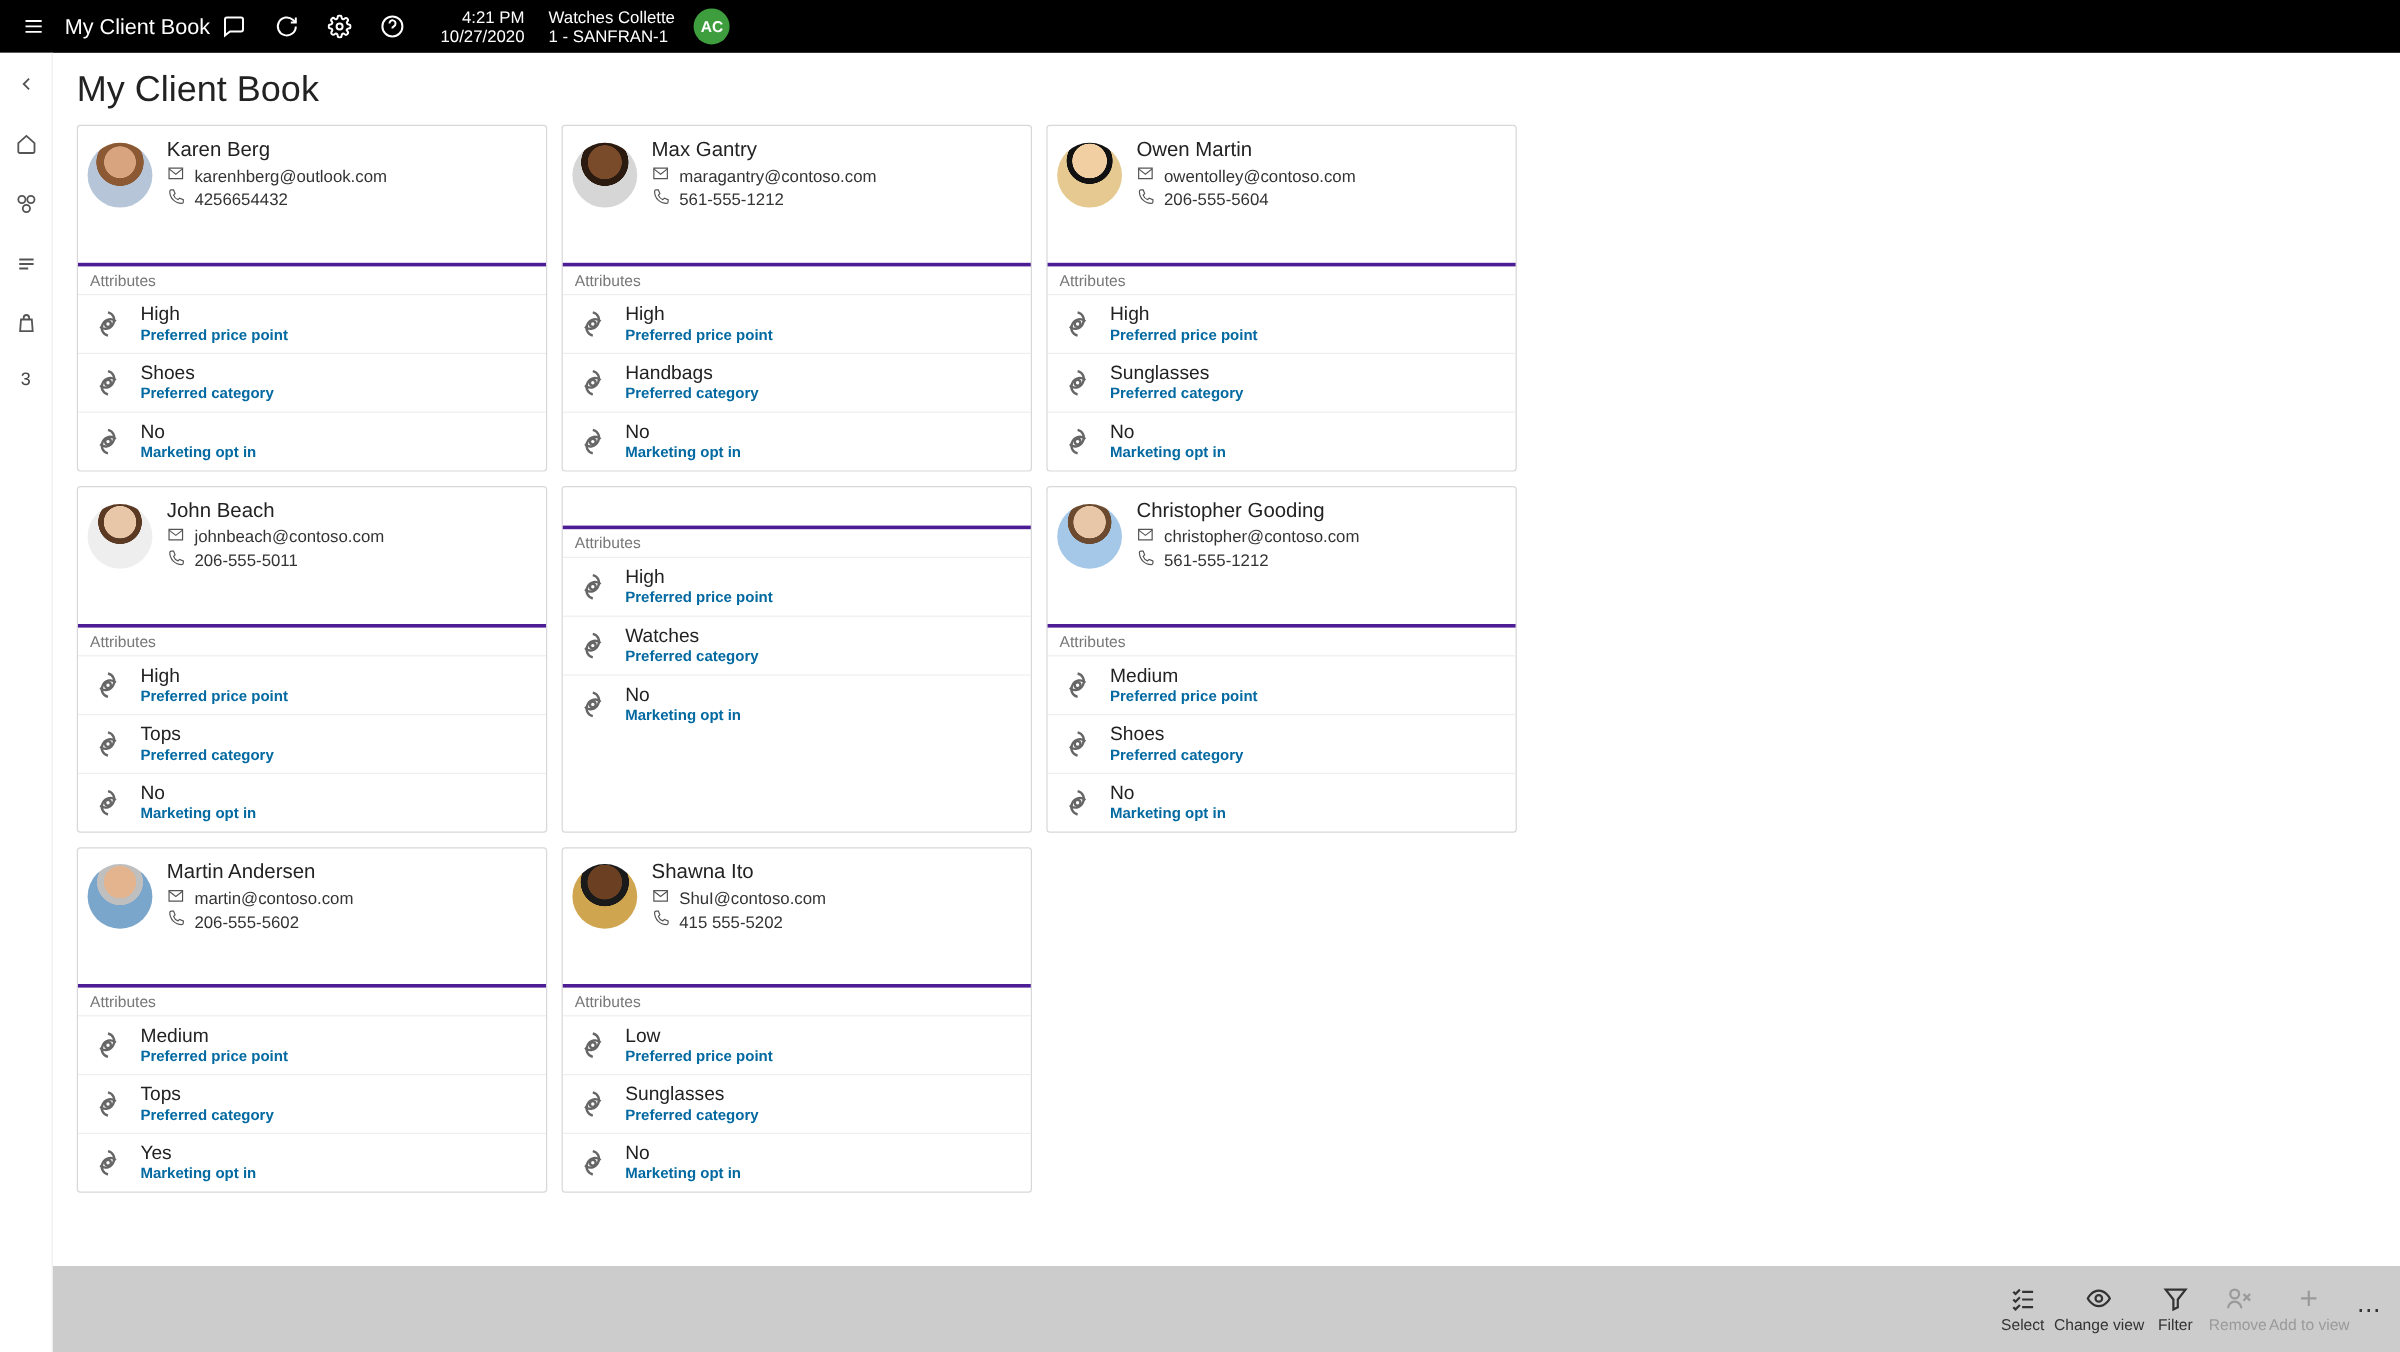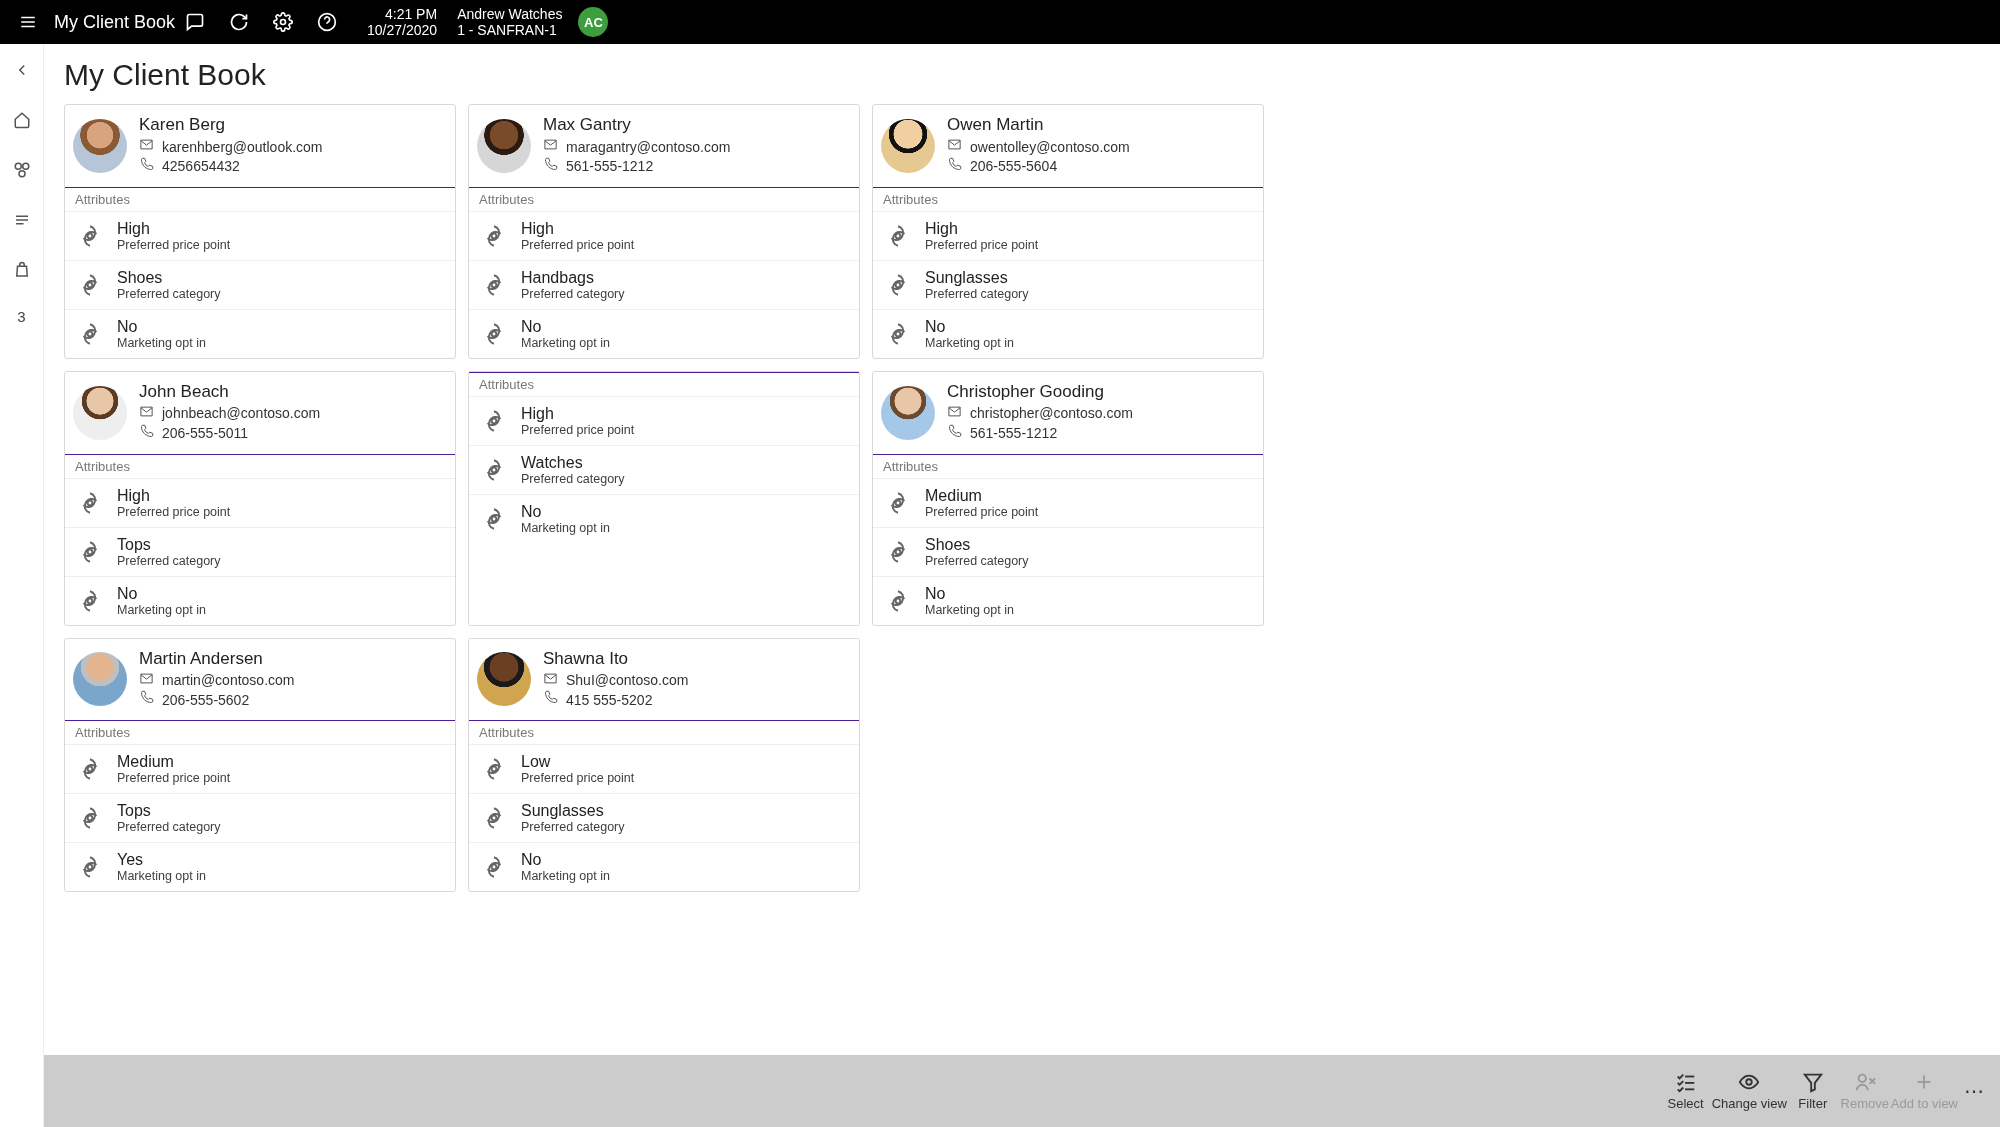--- a/index.html
+++ b/index.html
@@ -81,35 +81,36 @@
     flex-shrink: 0;
   }
   .client-meta { flex: 1; min-width: 0; }
   .client-name { font-size: 17px; color: #222; margin-bottom: 2px; }
   .client-row { display: flex; align-items: center; gap: 8px; font-size: 14px; color: #333; line-height: 1.35; }
   .client-row svg { width: 15px; height: 15px; fill: #555; flex-shrink:0; }
 
   .attr-label {
     font-size: 13px; color: #777;
     padding: 4px 10px 4px 10px;
-    border-top: 1px solid #4c1d95;
+    border-top: 3px solid #4c1d95;
+    margin-top: 32px;
   }
   .attr-row {
     display: flex; align-items: center;
     padding: 8px 10px 8px 12px;
     gap: 14px;
     border-top: 1px solid #eee;
   }
   .attr-row:first-of-type { border-top: none; }
   .attr-icon {
     width: 26px; height: 26px; flex-shrink: 0;
     display:flex; align-items:center; justify-content:center;
   }
   .attr-val { font-size: 16px; color: #222; }
-  .attr-sub { font-size: 12.5px; color: #404040; }
+  .attr-sub { font-size: 12.5px; color: #0369a1; font-weight: bold; }
 
   
   .bottom-bar {
     position: absolute; left: 0; right: 0; bottom: 0;
     height: 72px;
     background: #ccc;
     display: flex; align-items: center; justify-content: flex-end;
     padding: 0 14px;
   }
   .bb-btn {
@@ -169,21 +170,21 @@
           <circle cx="12" cy="12" r="10"></circle>
           <path d="M9.1 9a3 3 0 1 1 5.8 1c0 2-3 2-3 4"></path>
           <line x1="12" y1="17" x2="12" y2="17.01"></line>
         </svg>
     </div>
     <div class="clock">
       <div class="time">4:21 PM</div>
       <div>10/27/2020</div>
     </div>
     <div class="user-info">
-      <div>Andrew Watches</div>
+      <div>Watches Collette</div>
       <div>1 - SANFRAN-1</div>
     </div>
     <div class="avatar-circle">AC</div>
   </div>
 </div>
 
 <div class="body">
   <div class="side-rail">
     <div class="rail-icon">
       <svg width="18" height="18" viewBox="0 0 24 24" fill="none" stroke="currentColor" stroke-width="2">

